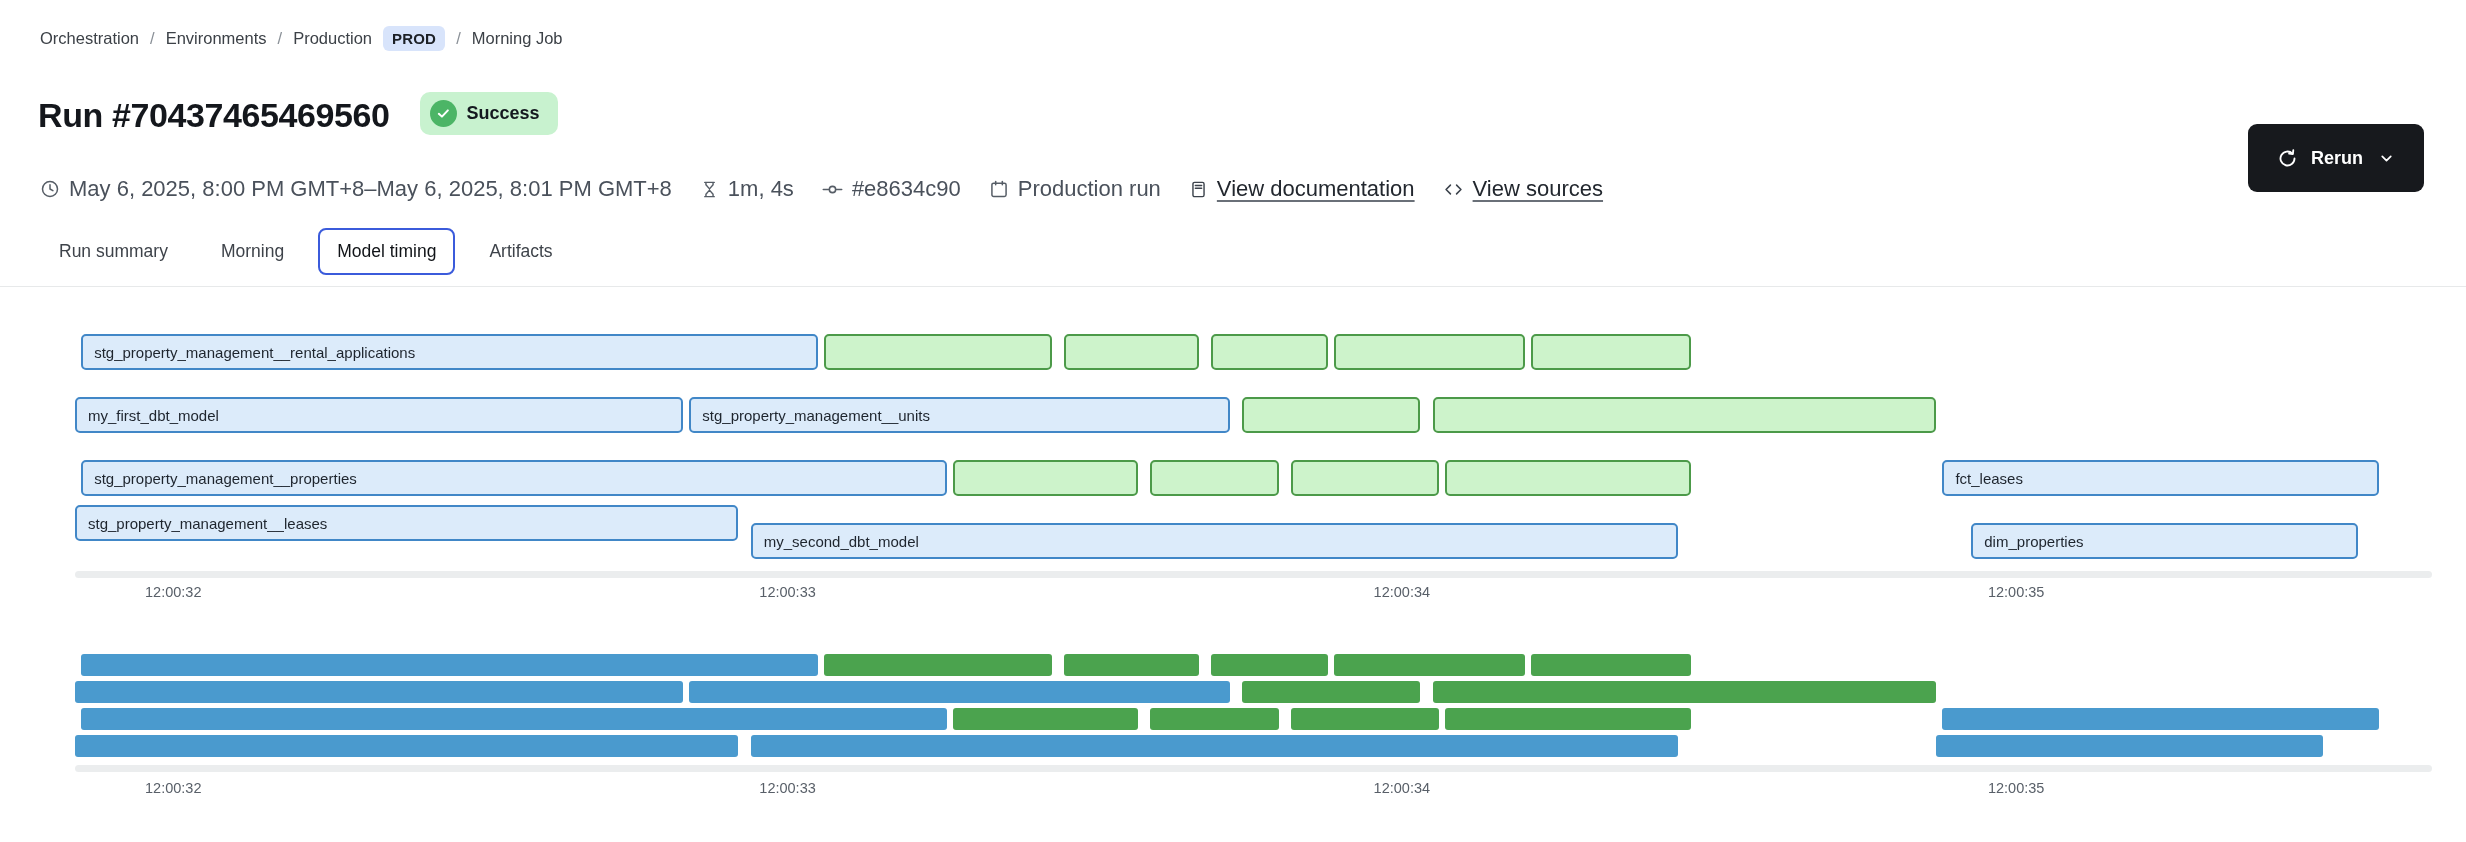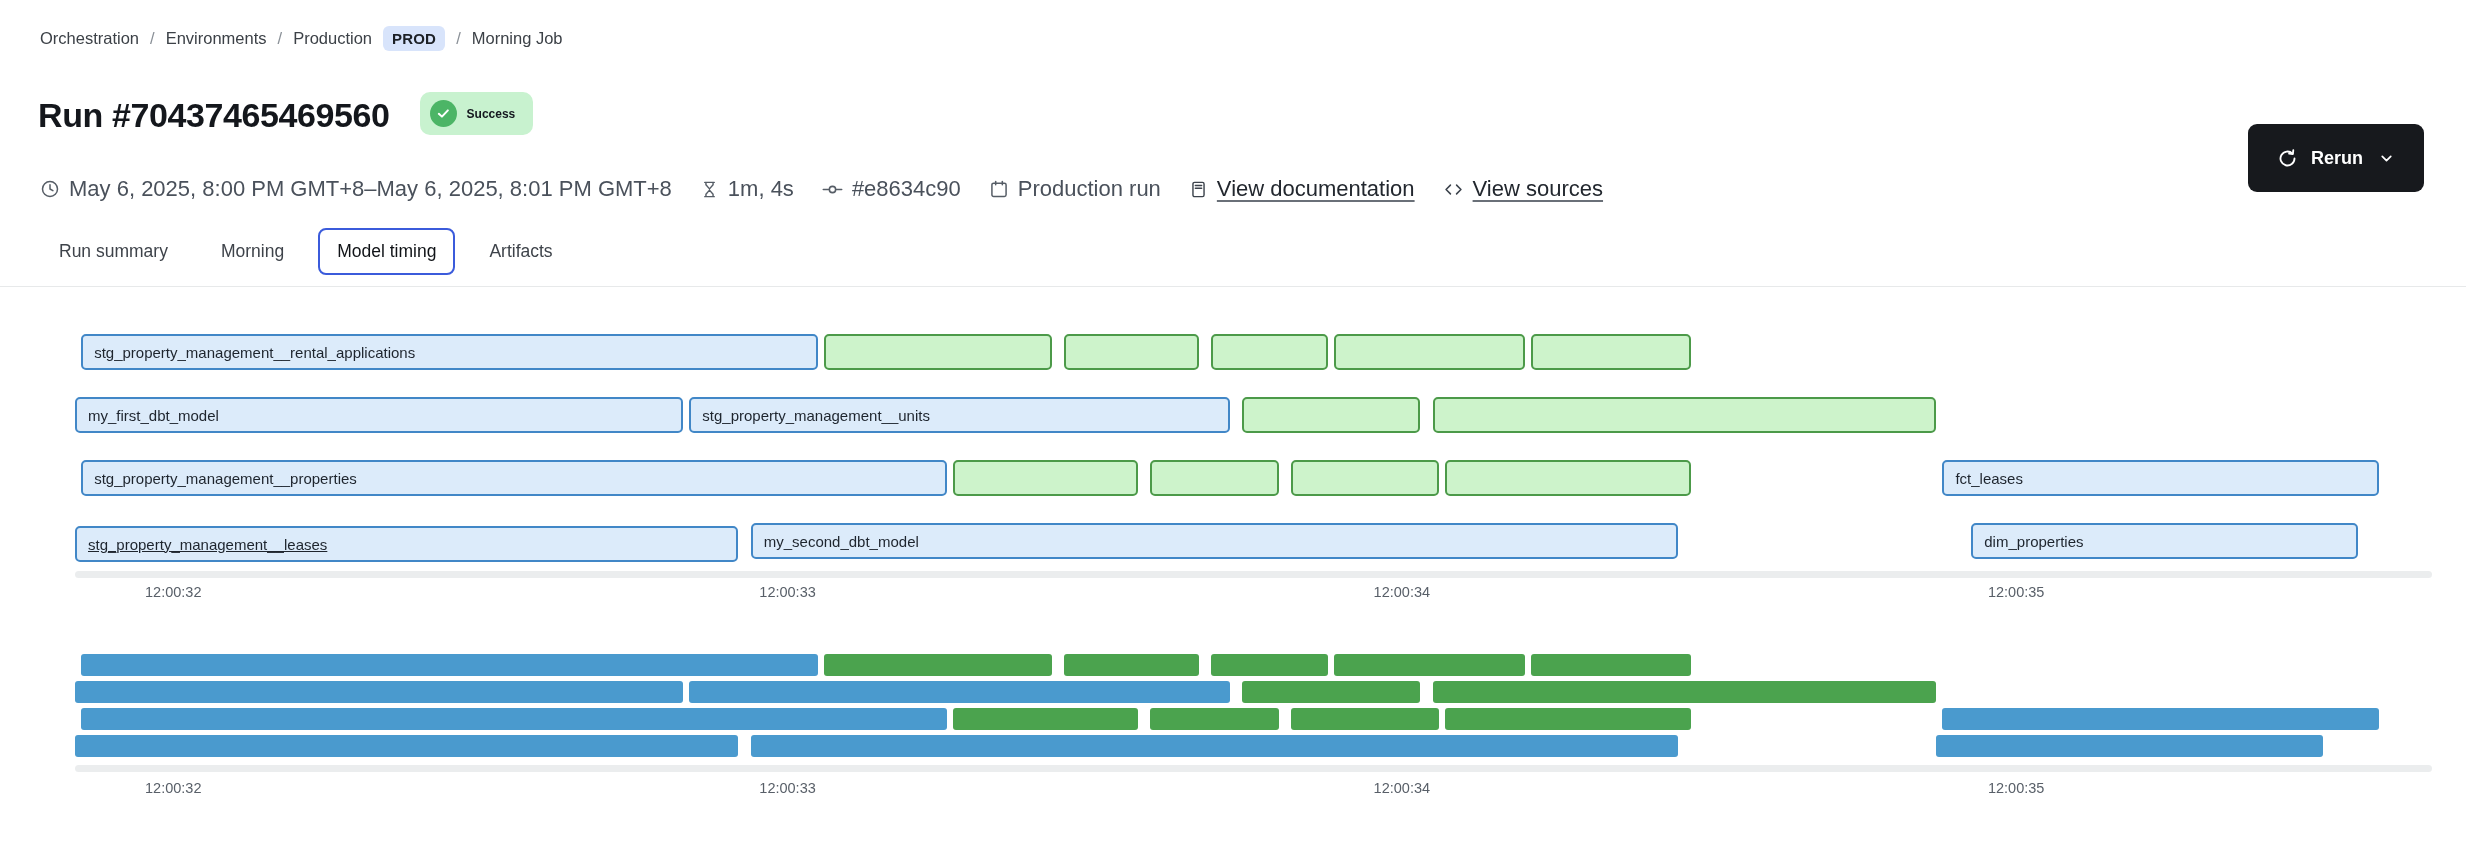--- a/index.html
+++ b/index.html
@@ -10,21 +10,21 @@
     -webkit-font-smoothing:antialiased;
   }
   
   .breadcrumb{position:absolute;left:40px;top:26px;display:flex;align-items:center;gap:11px;font-size:16.5px;color:#3c4147;}
   .crumb{cursor:pointer;}
   .crumb-sep{color:#8a9097;}
   .prod-badge{background:var(--prod-badge-bg);border-radius:6px;padding:4px 9px;font-weight:700;font-size:15px;color:#1c2026;letter-spacing:.2px;}
   
   .title-row{position:absolute;left:38px;top:92px;display:flex;align-items:flex-end;gap:30px;}
   .page-title{font-size:34px;font-weight:700;margin:0;letter-spacing:-.4px;color:#14171c;}
-  .status-badge{display:flex;align-items:center;gap:10px;background:var(--badge-success-bg);border-radius:10px;padding:8px 18px 8px 10px;font-size:12px;font-weight:600;color:#14181f;}
+  .status-badge{display:flex;align-items:center;gap:10px;background:var(--badge-success-bg);border-radius:10px;padding:8px 18px 8px 10px;font-size:18px;font-weight:600;color:#14181f;}
   .status-dot{width:27px;height:27px;border-radius:50%;background:var(--badge-success-dot);display:flex;align-items:center;justify-content:center;}
   
   .rerun-btn{position:absolute;left:2248px;top:124px;width:176px;height:68px;background:var(--button-dark);border:none;border-radius:9px;color:#fff;display:flex;align-items:center;justify-content:center;gap:13px;font-size:18px;font-weight:700;font-family:inherit;cursor:pointer;}
   
   .meta-row{position:absolute;left:40px;top:176px;display:flex;align-items:center;gap:28px;font-size:22px;color:#4a515b;}
   .meta-item{display:flex;align-items:center;gap:9px;white-space:nowrap;}
   .meta-item svg{flex:0 0 auto;}
   .meta-link{color:#22272e;font-weight:500;text-decoration:underline;text-underline-offset:4px;text-decoration-color:#6a7078;cursor:pointer;}
   
   .tabs{position:absolute;left:40px;top:228px;display:flex;align-items:center;gap:15px;font-size:17.5px;color:#3e434a;}
@@ -167,21 +167,21 @@
     <div class="gbar blue" style="left: 0.25974%; width: 36.6234%; top: 126px;">
       <span>stg_property_management__properties</span>
     </div>
     <div class="gbar green" style="left: 37.1429%; width: 7.79221%; top: 126px;"></div>
     <div class="gbar green" style="left: 45.4545%; width: 5.45455%; top: 126px;"></div>
     <div class="gbar green" style="left: 51.4286%; width: 6.23377%; top: 126px;"></div>
     <div class="gbar green" style="left: 57.9221%; width: 10.3896%; top: 126px;"></div>
     <div class="gbar blue" style="left: 78.961%; width: 18.4416%; top: 126px;">
       <span>fct_leases</span>
     </div>
-    <div class="gbar blue" style="left: 0%; width: 28.0519%; top: 192px; text-decoration: underline;">
+    <div class="gbar blue" style="left: 0%; width: 28.0519%; top: 171px;">
       <span>stg_property_management__leases</span>
     </div>
     <div class="gbar blue" style="left: 28.5714%; width: 39.2208%; top: 189px;">
       <span>my_second_dbt_model</span>
     </div>
     <div class="gbar blue" style="left: 78.7013%; width: 16.3636%; top: 189px; margin-left: 35px;">
       <span>dim_properties</span>
     </div>
   </div>
 <div class="hstrip" id="strip-main"></div>

